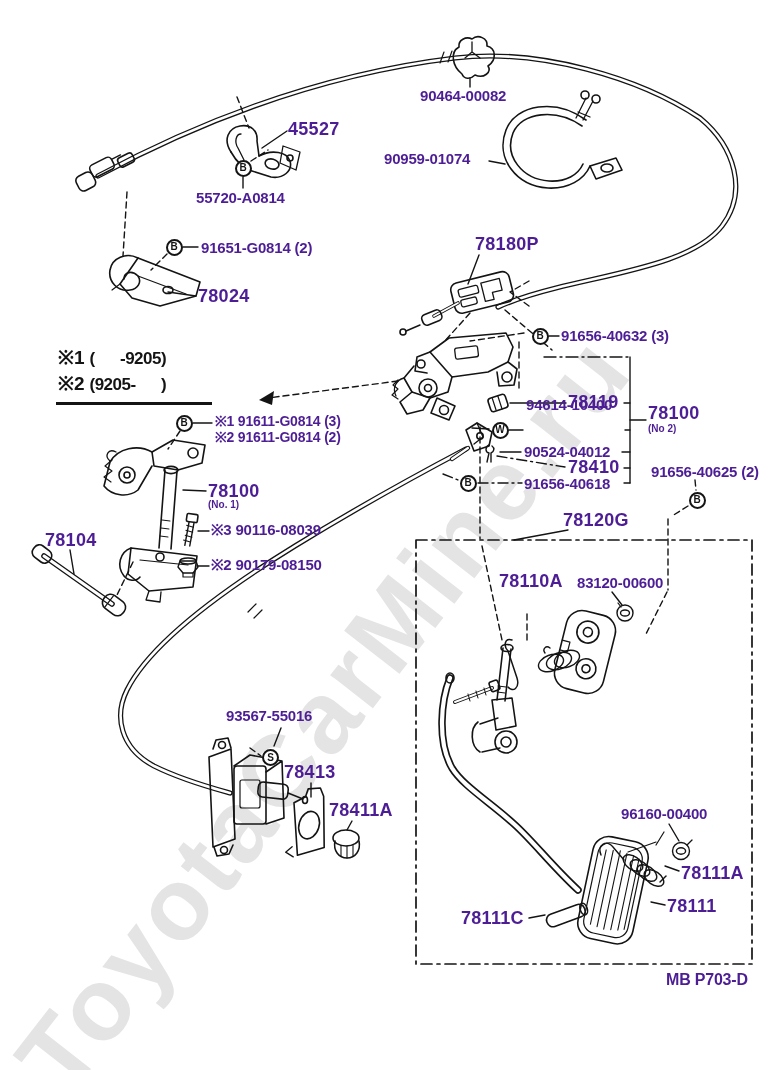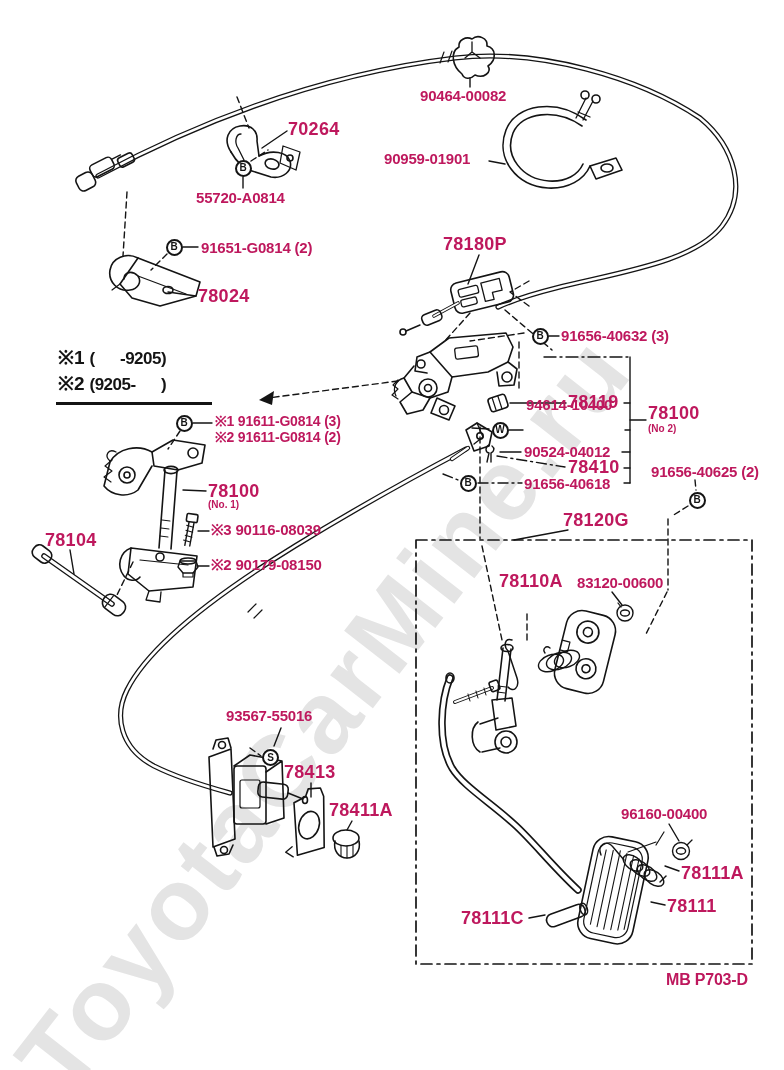--- a/index.html
+++ b/index.html
@@ -1,21 +1,21 @@
 <!DOCTYPE html>
 <html><head>
 <meta charset="utf-8">
 <style>
   html,body{margin:0;padding:0;background:#fff;}
   .stage{position:relative;width:784px;height:1070px;background:#fff;overflow:hidden;
          font-family:"Liberation Sans",sans-serif;}
   .watermark{position:absolute;left:-6px;top:1042px;transform:rotate(-52deg);transform-origin:0 0;
          font-size:102px;font-weight:bold;color:#e4e4e4;letter-spacing:4px;white-space:nowrap;z-index:0;}
   svg.art{position:absolute;left:0;top:0;z-index:1;}
-  .lbl{position:absolute;color:#be185d;font-weight:bold;font-size:15px;letter-spacing:-0.2px;
+  .lbl{position:absolute;color:#4c1d95;font-weight:bold;font-size:15px;letter-spacing:-0.2px;
        white-space:pre;z-index:2;line-height:1.05;}
   .lbl-lg{font-size:18px;letter-spacing:0.3px;}
   .lbl-sm{font-size:10px;letter-spacing:0;}
   .lbl-md{font-size:16px;}
   .circ{position:absolute;width:17px;height:17px;border:2px solid #141414;border-radius:50%;
         color:#141414;font-size:10px;font-weight:bold;display:flex;align-items:center;
         justify-content:center;z-index:2;box-sizing:border-box;background:#fff;line-height:1;}
   .legend{position:absolute;left:56px;top:344px;z-index:2;border-bottom:3px solid #141414;
           padding:0 6px 6px 2px;width:148px;}
   .legend-row{display:flex;gap:5px;font-weight:bold;color:#141414;align-items:baseline;}
@@ -341,24 +341,24 @@
 
       <g>
         <ellipse cx="346" cy="838" rx="13" ry="8"></ellipse>
         <path d="M335 841 C333 851 339 858 347 858 C355 858 361 851 359 841"></path>
         <path d="M341 845 L341 856 M347 846 L347 858 M353 845 L353 856" stroke-width="1.1"></path>
       </g>
     </g>
   </svg>
 
   <div class="lbl" style="left:420px;top:88px">90464-00082</div>
-  <div class="lbl lbl-lg" style="left:288px;top:120px">70264</div>
+  <div class="lbl lbl-lg" style="left:288px;top:120px">45527</div>
   <div class="lbl" style="left:196px;top:190px">55720-A0814</div>
-  <div class="lbl" style="left:384px;top:151px">90959-01901</div>
-  <div class="lbl lbl-lg" style="left:443px;top:235px">78180P</div>
+  <div class="lbl" style="left:384px;top:151px">90959-01074</div>
+  <div class="lbl lbl-lg" style="left:475px;top:235px">78180P</div>
   <div class="lbl" style="left:201px;top:240px">91651-G0814 (2)</div>
   <div class="lbl lbl-lg" style="left:198px;top:287px">78024</div>
   <div class="lbl" style="left:561px;top:328px">91656-40632 (3)</div>
   <div class="lbl" style="left:215px;top:414px;font-size:14px">※1 91611-G0814 (3)</div>
   <div class="lbl" style="left:215px;top:430px;font-size:14px">※2 91611-G0814 (2)</div>
   <div class="lbl lbl-lg" style="left:568px;top:393px">78119</div>
   <div class="lbl lbl-lg" style="left:648px;top:404px">78100</div>
   <div class="lbl lbl-sm" style="left:648px;top:424px">(No 2)</div>
   <div class="lbl" style="left:526px;top:397px">94614-10400</div>
   <div class="lbl" style="left:524px;top:444px">90524-04012</div>

